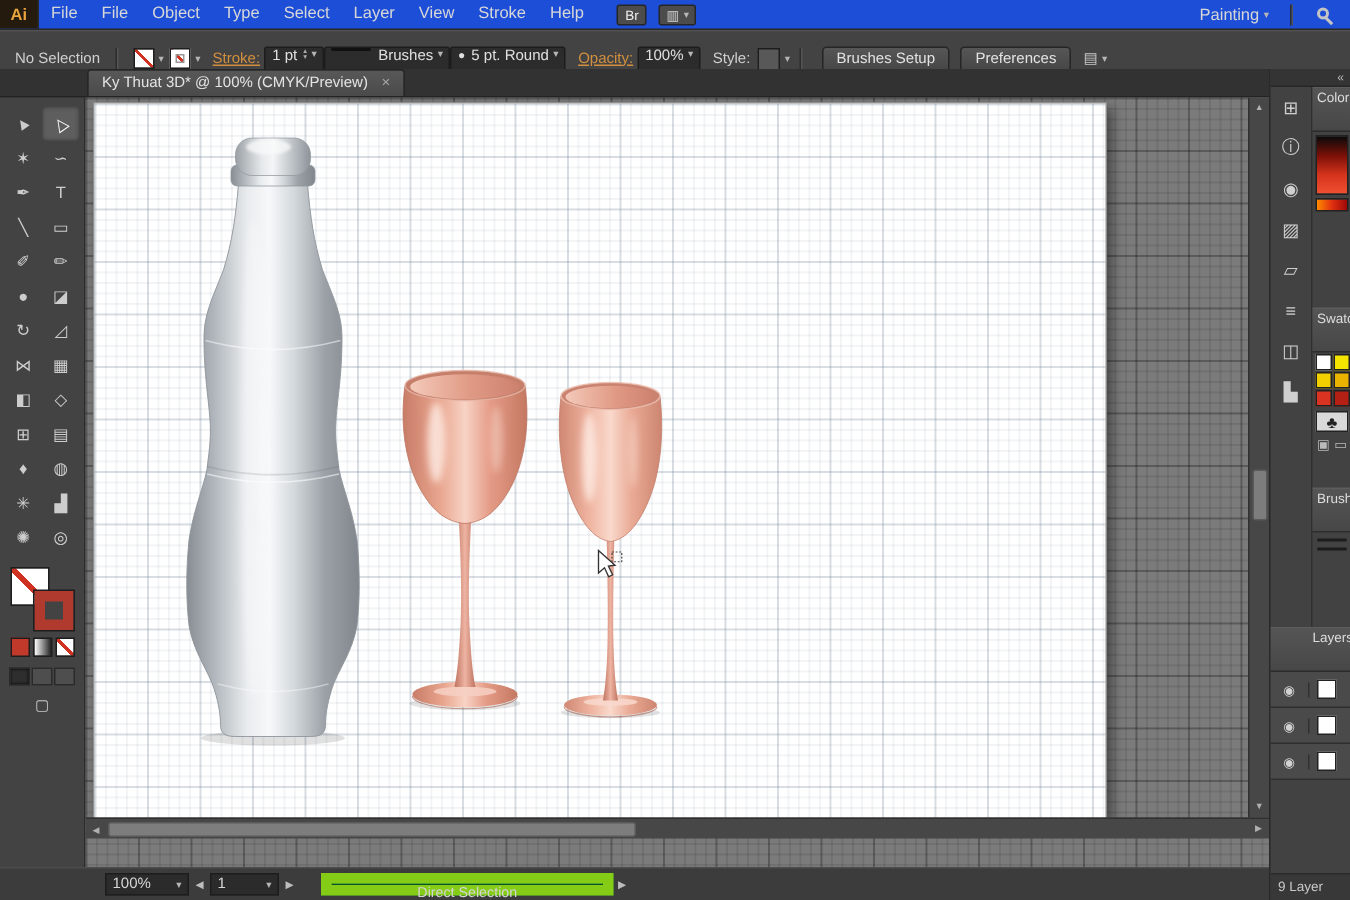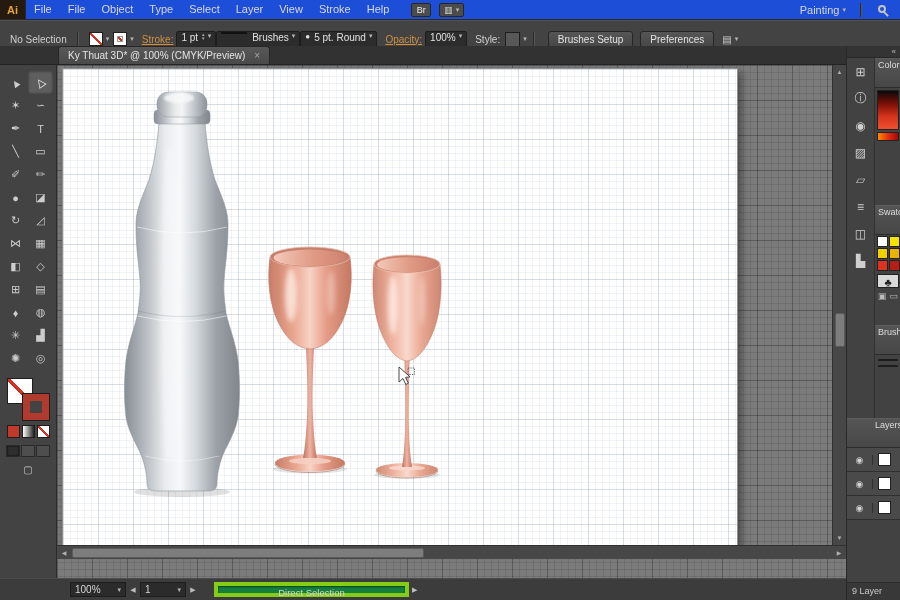--- a/index.html
+++ b/index.html
@@ -120,21 +120,21 @@
   .layers-footer{position:absolute;left:0;bottom:0;width:54px;height:18px;background:#383838;border-top:1px solid #2a2a2a;
     font-size:9px;color:#c9c9c9;line-height:17px;padding-left:5px;white-space:nowrap;overflow:hidden}
   
   #statusbar{position:absolute;left:0;top:578px;width:846px;height:22px;background:#3c3c3c;
     border-top:1px solid #4c4c4c;display:flex;align-items:center}
   .zoom-fld{margin-left:70px;width:56px;height:15px;background:#2b2b2b;border:1px solid #1d1d1d;
     display:flex;align-items:center;justify-content:space-between;padding:0 4px;font-size:10px}
   .nav-btn{width:14px;text-align:center;font-size:7px;color:#bdbdbd}
   .ab-fld{width:46px;height:15px;background:#2b2b2b;border:1px solid #1d1d1d;display:flex;
     align-items:center;justify-content:space-between;padding:0 4px;font-size:10px}
-  .status-fld{margin-left:14px;width:195px;height:15px;background:#15803d;border:4px solid #84cc16;
+  .status-fld{margin-left:14px;width:195px;height:15px;background:#15803d;border:7px solid #84cc16;
     box-shadow:inset 0 1px 2px rgba(0,0,0,.5);font-size:9.5px;color:#d5d5d5;text-align:center;line-height:14px}
   .status-menu{margin-left:3px;font-size:7px;color:#bdbdbd}
 </style>
 </head>
 <body>
 
 <div id="app">
 
   <div id="menubar">
     <div class="logo">Ai</div>

